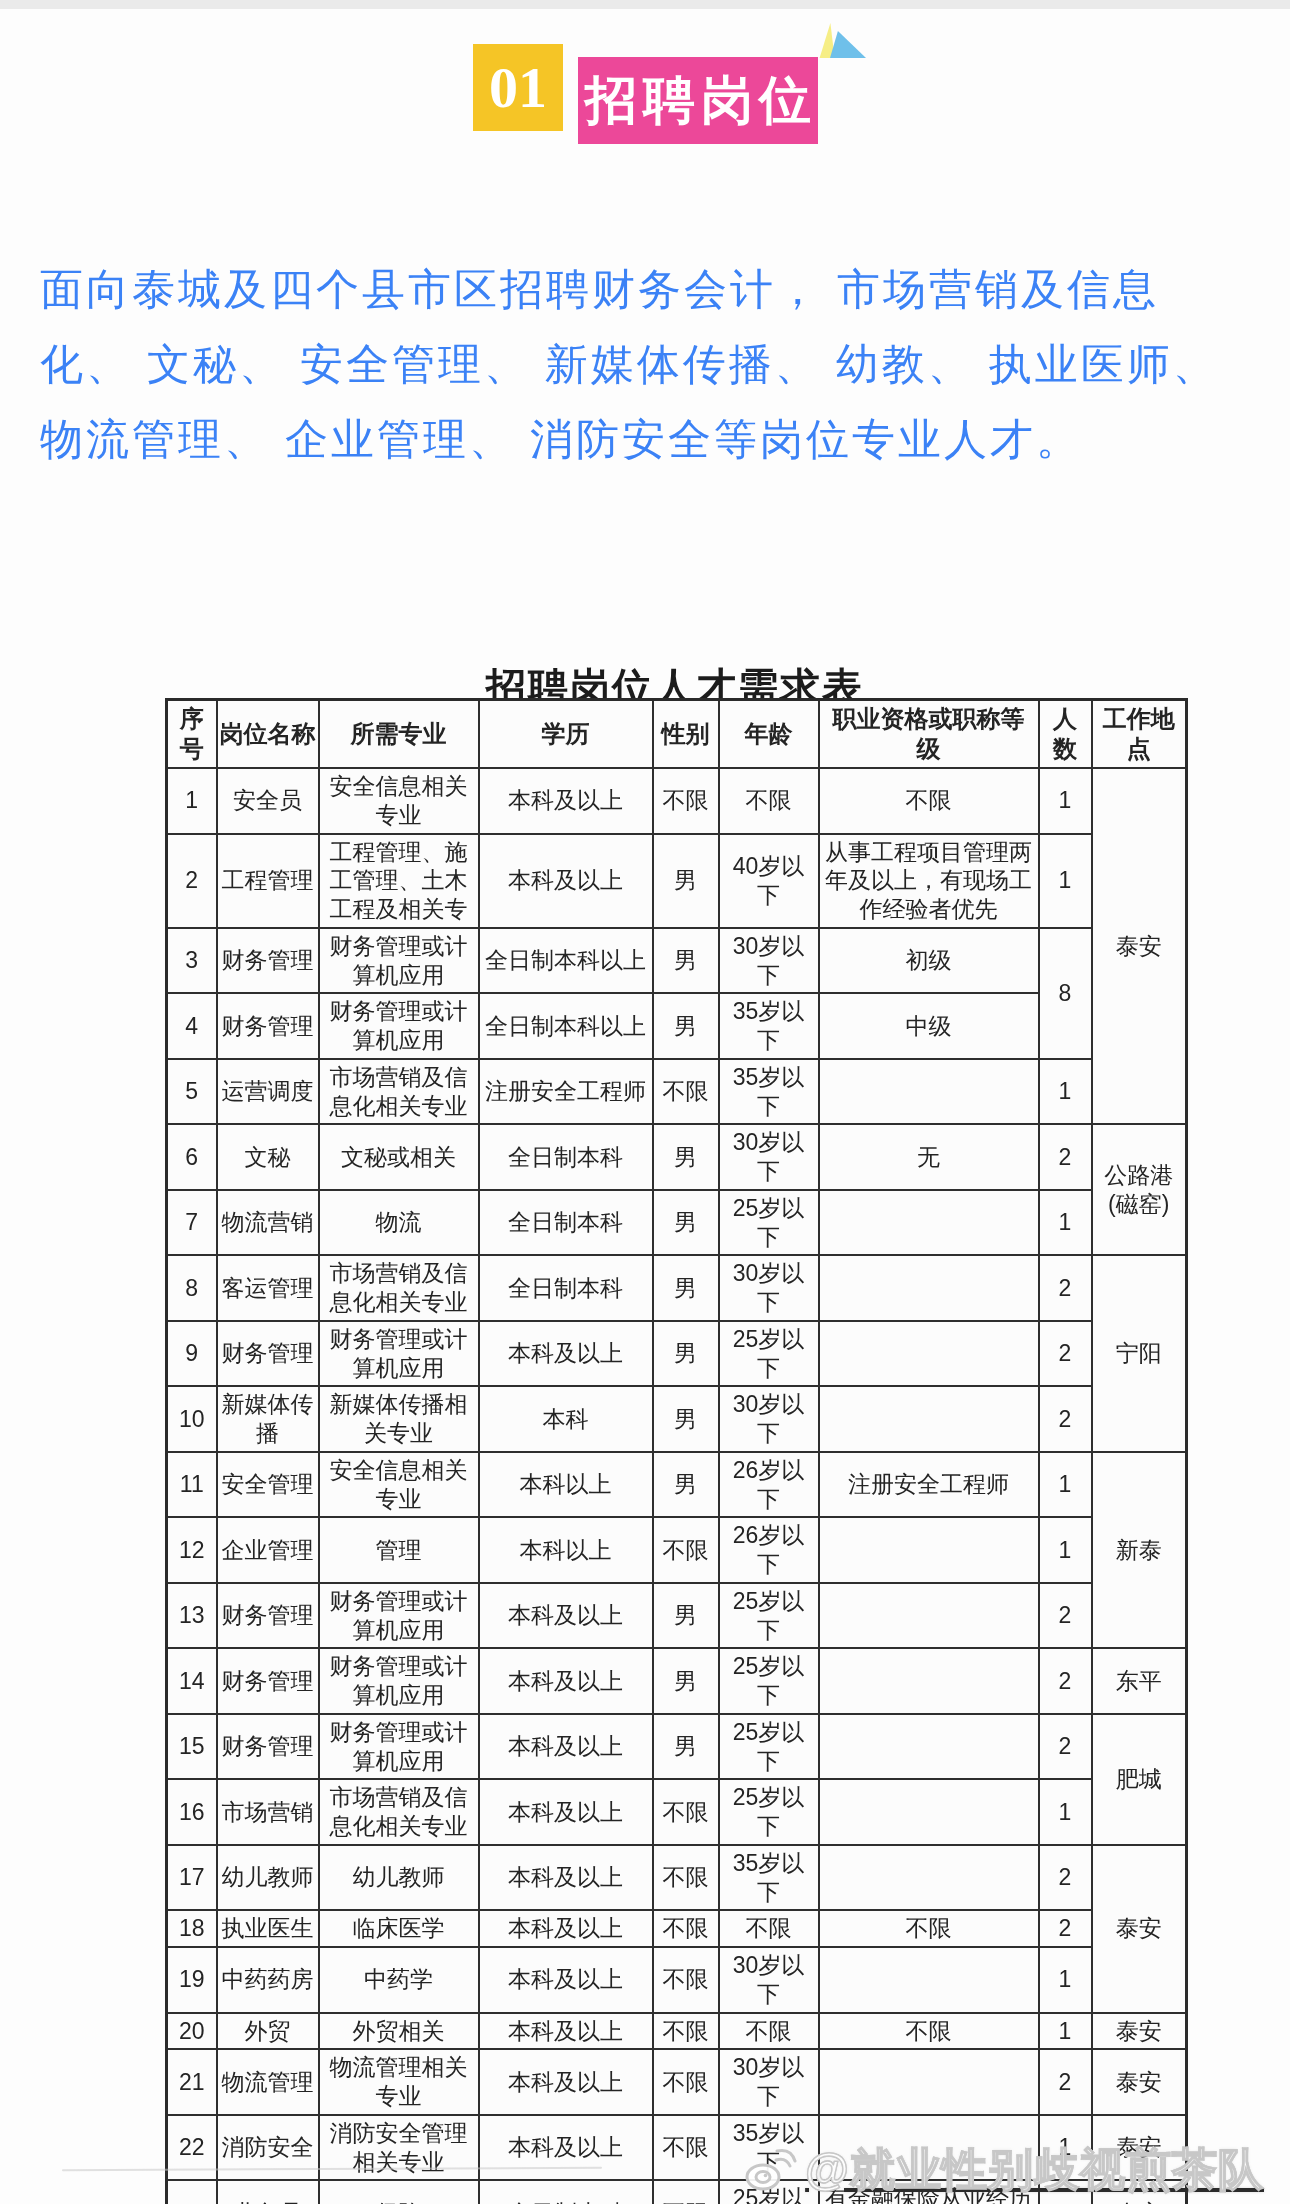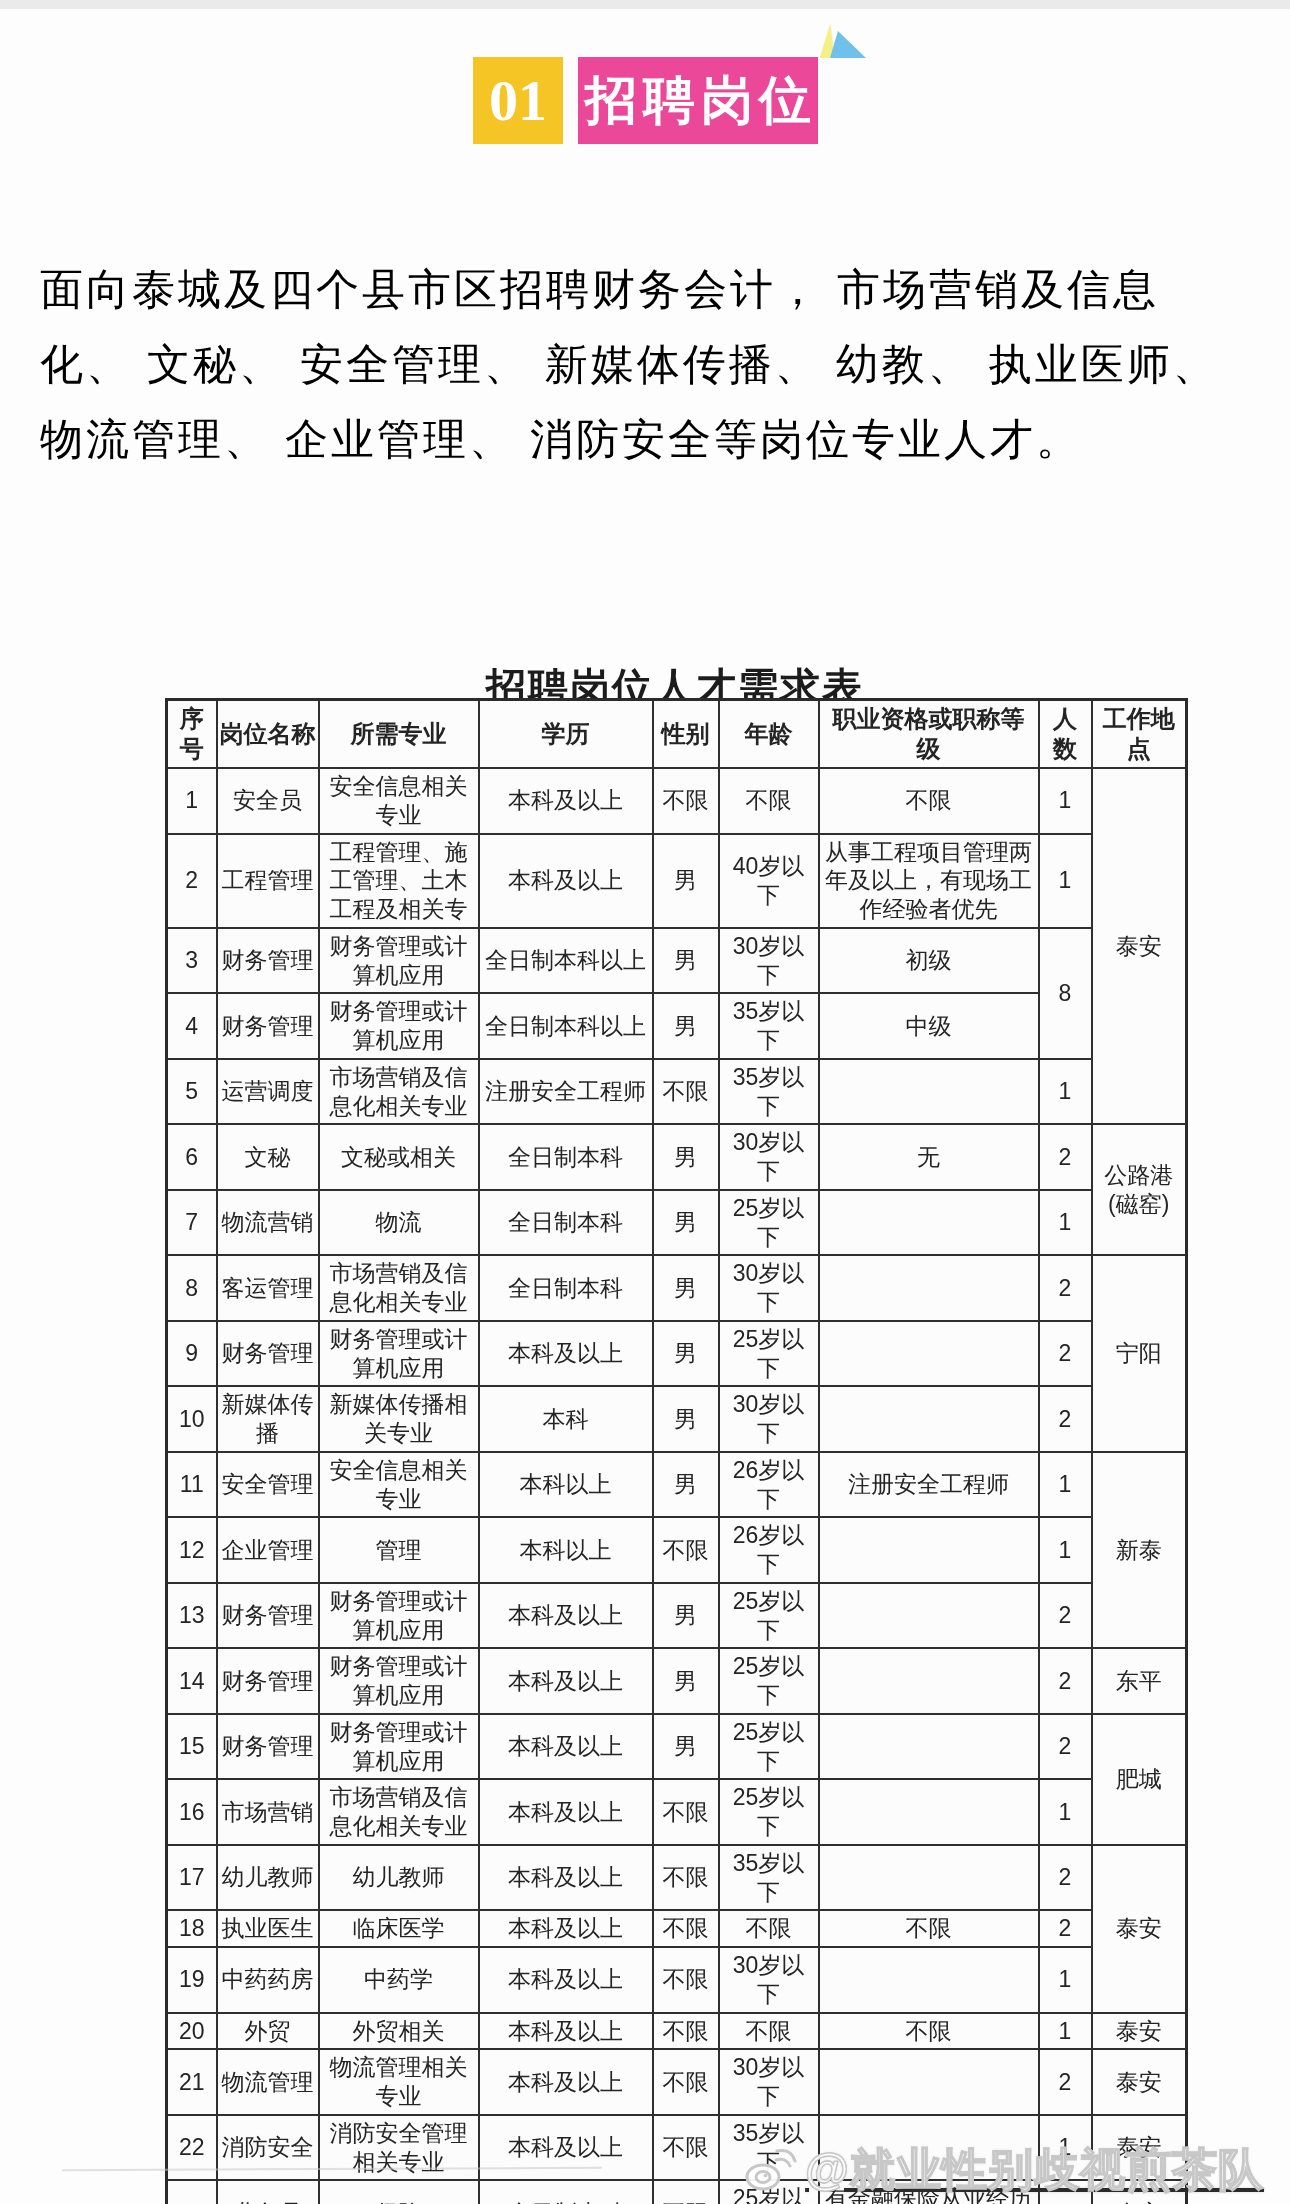--- a/index.html
+++ b/index.html
@@ -10,21 +10,21 @@
     overflow: hidden;
     font-family: "Liberation Sans", sans-serif;
     color: #2b2b2b;
   }
   .top-strip {
     position: absolute; left: 0; top: 0; width: 1290px; height: 9px;
     background: #eaeaea;
   }
   
   .badge-num {
-    position: absolute; left: 473px; top: 57px;
+    position: absolute; left: 473px; top: 44px;
     width: 90px; height: 87px;
     background: #f5c526;
     color: #ffffff;
     font-family: "Liberation Serif", serif;
     font-size: 58px; font-weight: bold;
     display: flex; align-items: center; justify-content: center;
   }
   .badge-title {
     position: absolute; left: 578px; top: 57px;
     width: 240px; height: 87px;
@@ -42,21 +42,21 @@
     clip-path: polygon(12% 100%, 48% 0%, 62% 100%);
   }
   .tri-blue {
     position: absolute; left: 14px; top: 5px; width: 36px; height: 30px;
     background: #6fc0ea;
     clip-path: polygon(0% 100%, 22% 10%, 100% 100%);
   }
   
   .intro {
     position: absolute; left: 40px; top: 252px; width: 1230px;
-    color: #000000;
+    color: #3b82f6;
     font-size: 43px;
     letter-spacing: 3px;
   }
   .intro .line {
     height: 75px; line-height: 75px;
     white-space: nowrap;
   }
   
   .table-title {
     position: absolute; left: 165px; top: 660px; width: 1020px;

